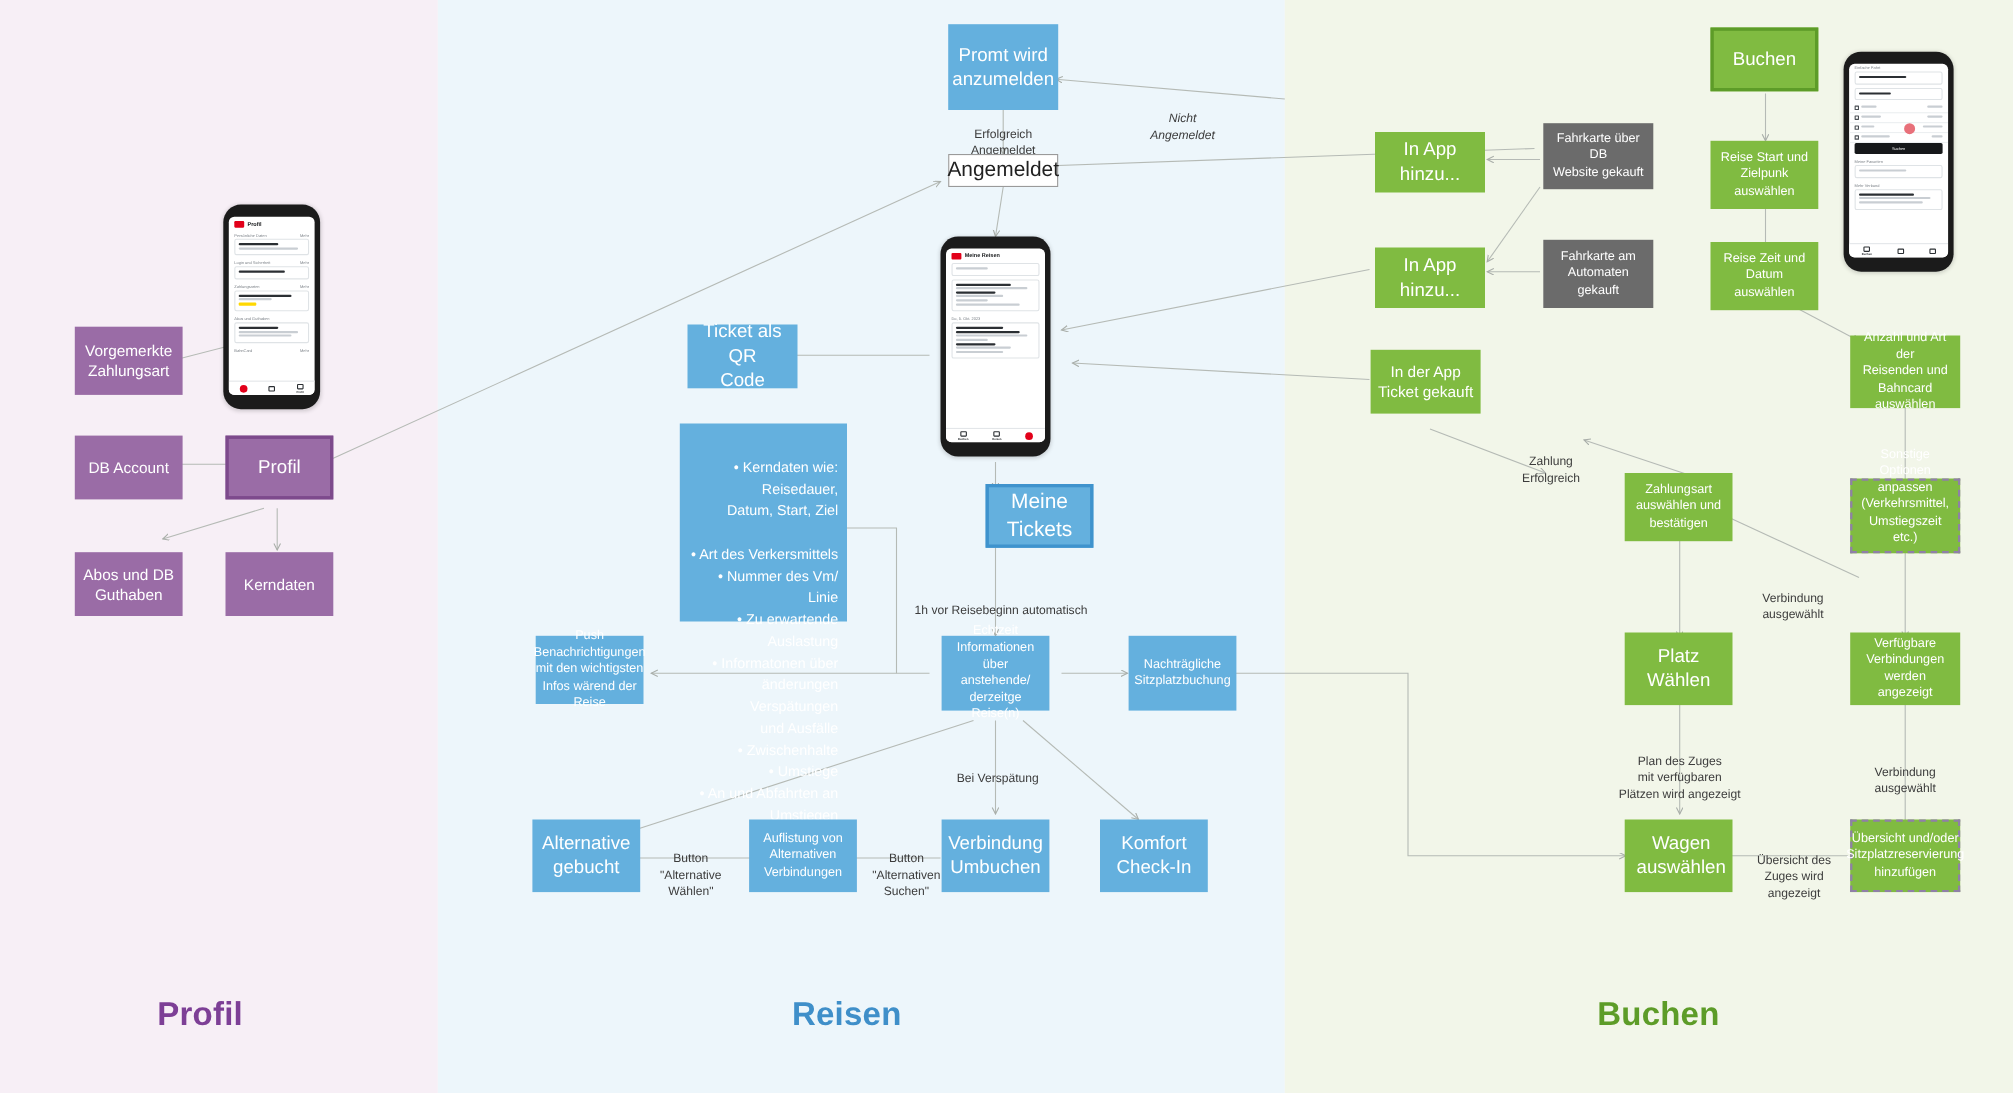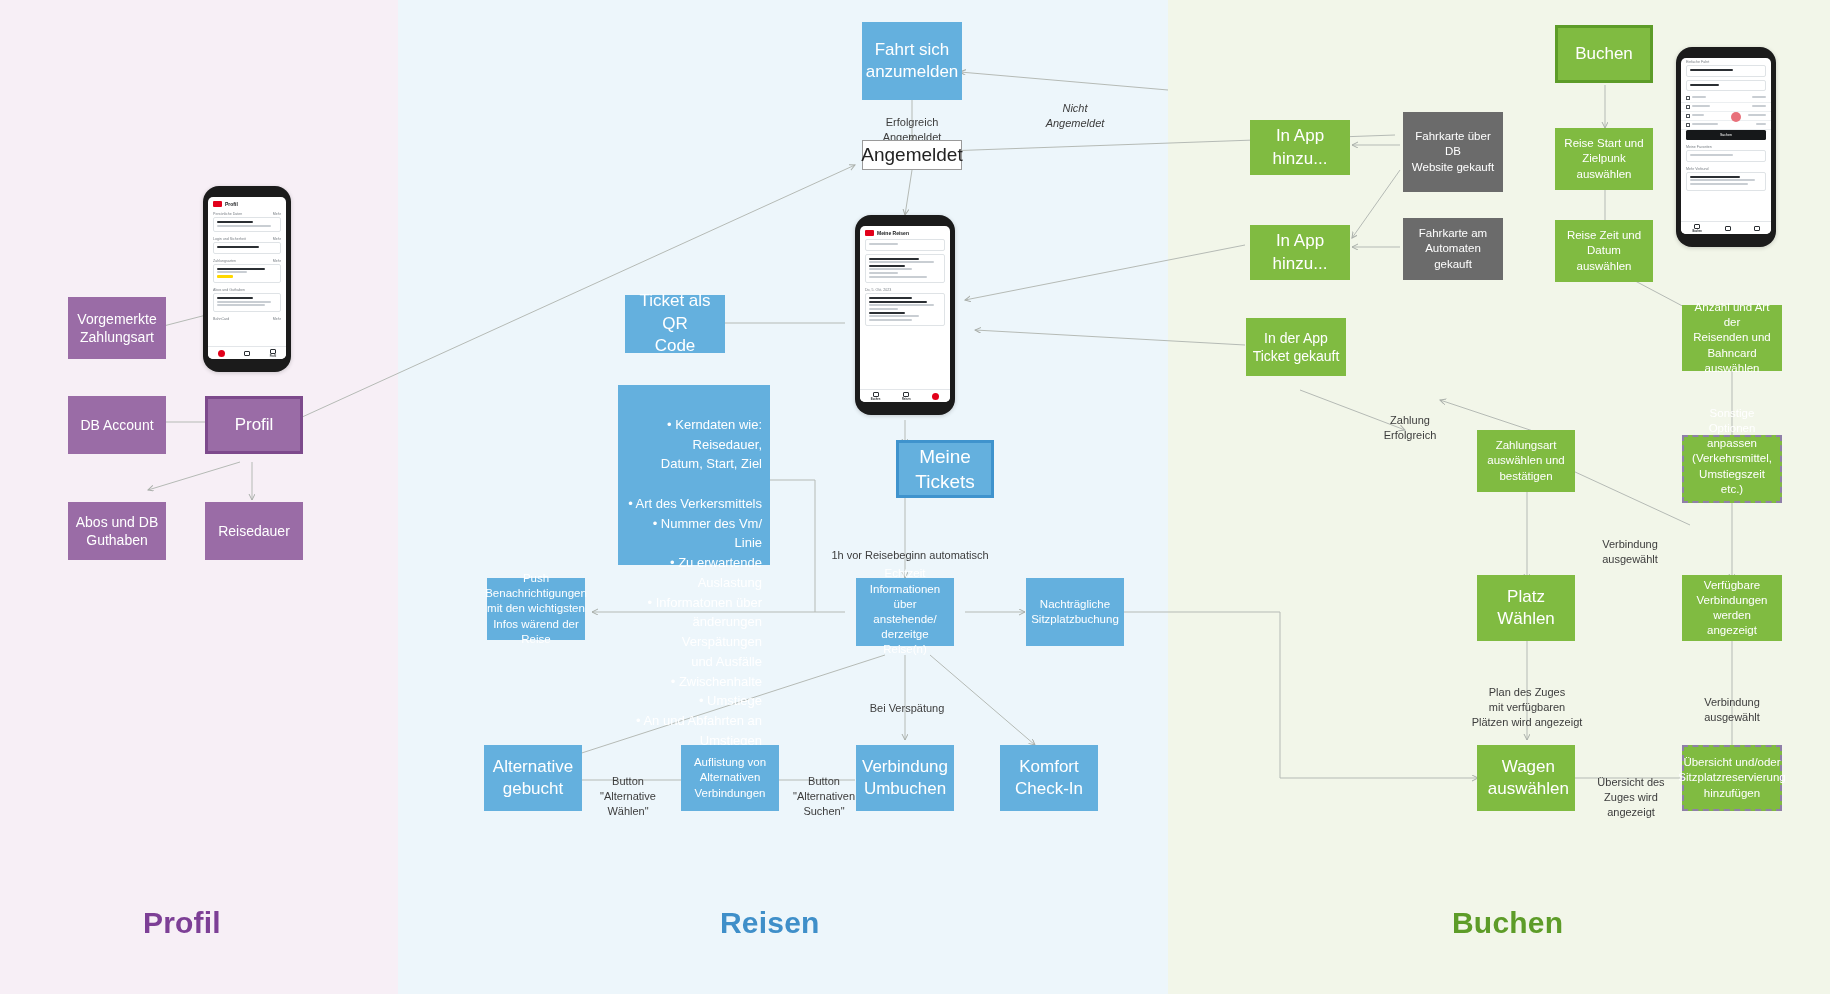--- a/index.html
+++ b/index.html
@@ -198,21 +198,21 @@
     <span>DB Account</span>
   </div>
   <div class="node purple fs-lg sel-purple" style="left:205px; top:396px; width:98px; height:58px;">
     <span>Profil</span>
   </div>
   <div class="node purple fs-md" style="left:68px; top:502px; width:98px; height:58px;">
     <span>Abos und DB
 Guthaben</span>
   </div>
   <div class="node purple fs-md" style="left:205px; top:502px; width:98px; height:58px;">
-    <span>Reisedauer</span>
+    <span>Kerndaten</span>
   </div>
 
   <div class="phone" style="left:203px; top:186px; width:88px; height:186px;">
     <div class="phone-screen">
       <div class="ph-hdr">
         <div class="db-logo"></div>
         <div class="ph-title">Profil</div>
       </div>
       <div class="sec-lbl">
         <span>Persönliche Daten</span>
@@ -259,21 +259,21 @@
         </div>
         <div class="navitem">
           <div class="navsq"></div>
           <div class="navtxt">Profil</div>
         </div>
       </div>
     </div>
   </div>
 
   <div class="node blue fs-lg" style="left:862px; top:22px; width:100px; height:78px;">
-    <span>Fahrt sich
+    <span>Promt wird
 anzumelden</span>
   </div>
   <div class="elabel" style="left:855px; top:100px; width:114px;">
     <span>Erfolgreich
 Angemeldet</span>
   </div>
   <div class="elabel" style="left:1020px; top:86px; width:110px;font-style:italic;">
     <span>Nicht
 Angemeldet</span>
   </div>
@@ -402,21 +402,21 @@
 Umbuchen</span>
   </div>
   <div class="node blue fs-lg" style="left:1000px; top:745px; width:98px; height:66px;">
     <span>Komfort
 Check-In</span>
   </div>
 
   <div class="node green fs-lg" style="left:1250px; top:120px; width:100px; height:55px;">
     <span>In App hinzu...</span>
   </div>
-  <div class="node gray fs-sm" style="left:1403px; top:112px; width:100px; height:80px;">
+  <div class="node gray fs-sm" style="left:1403px; top:112px; width:100px; height:60px;">
     <span>Fahrkarte über DB
 Website gekauft</span>
   </div>
   <div class="node green fs-lg" style="left:1250px; top:225px; width:100px; height:55px;">
     <span>In App hinzu...</span>
   </div>
   <div class="node gray fs-sm" style="left:1403px; top:218px; width:100px; height:62px;">
     <span>Fahrkarte am
 Automaten gekauft</span>
   </div>

